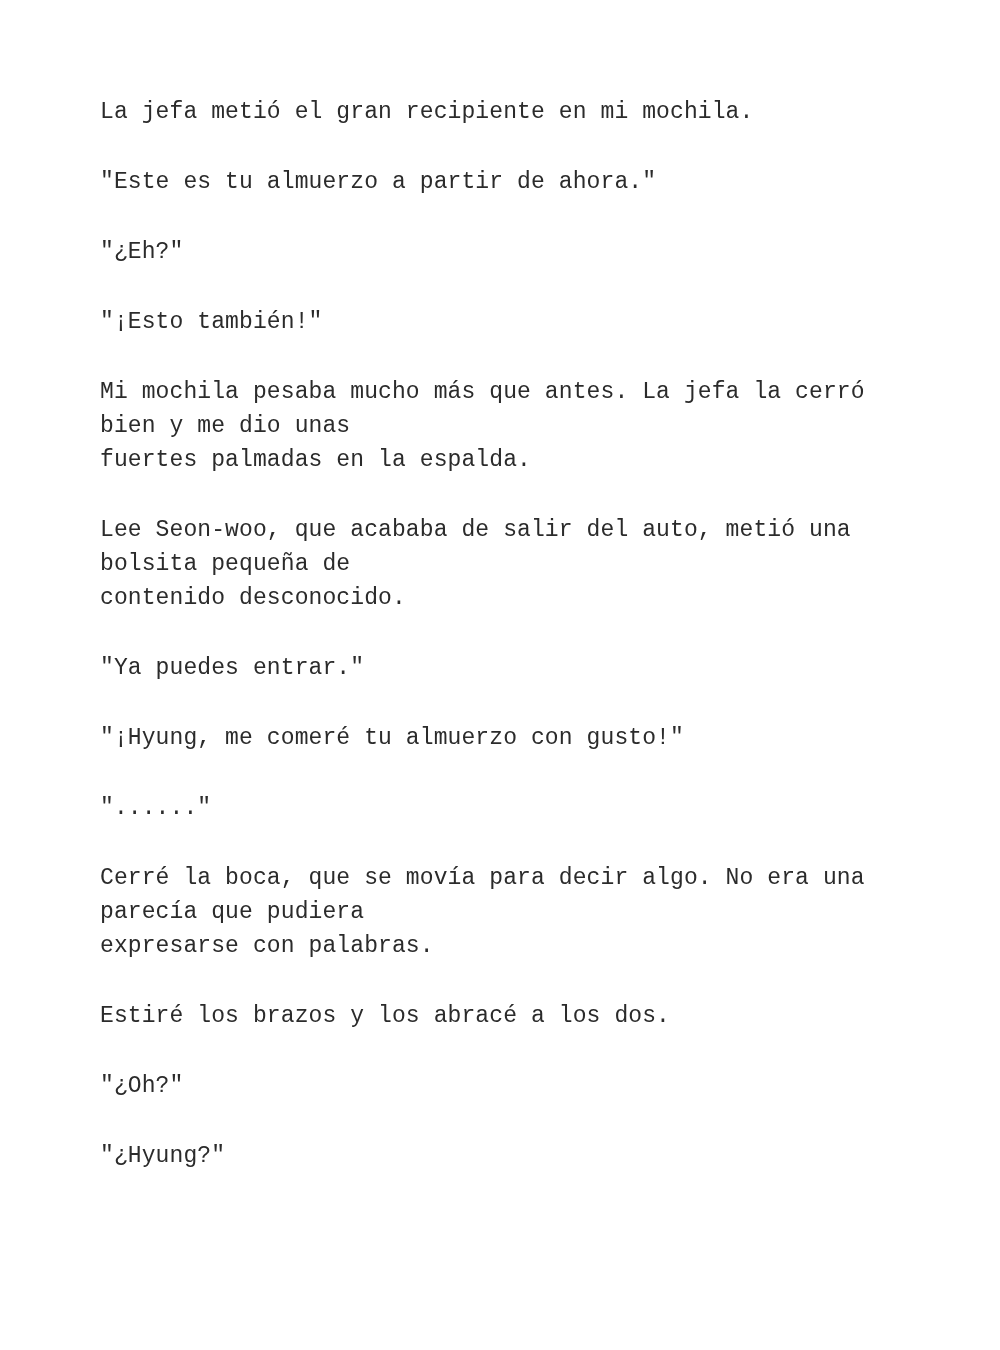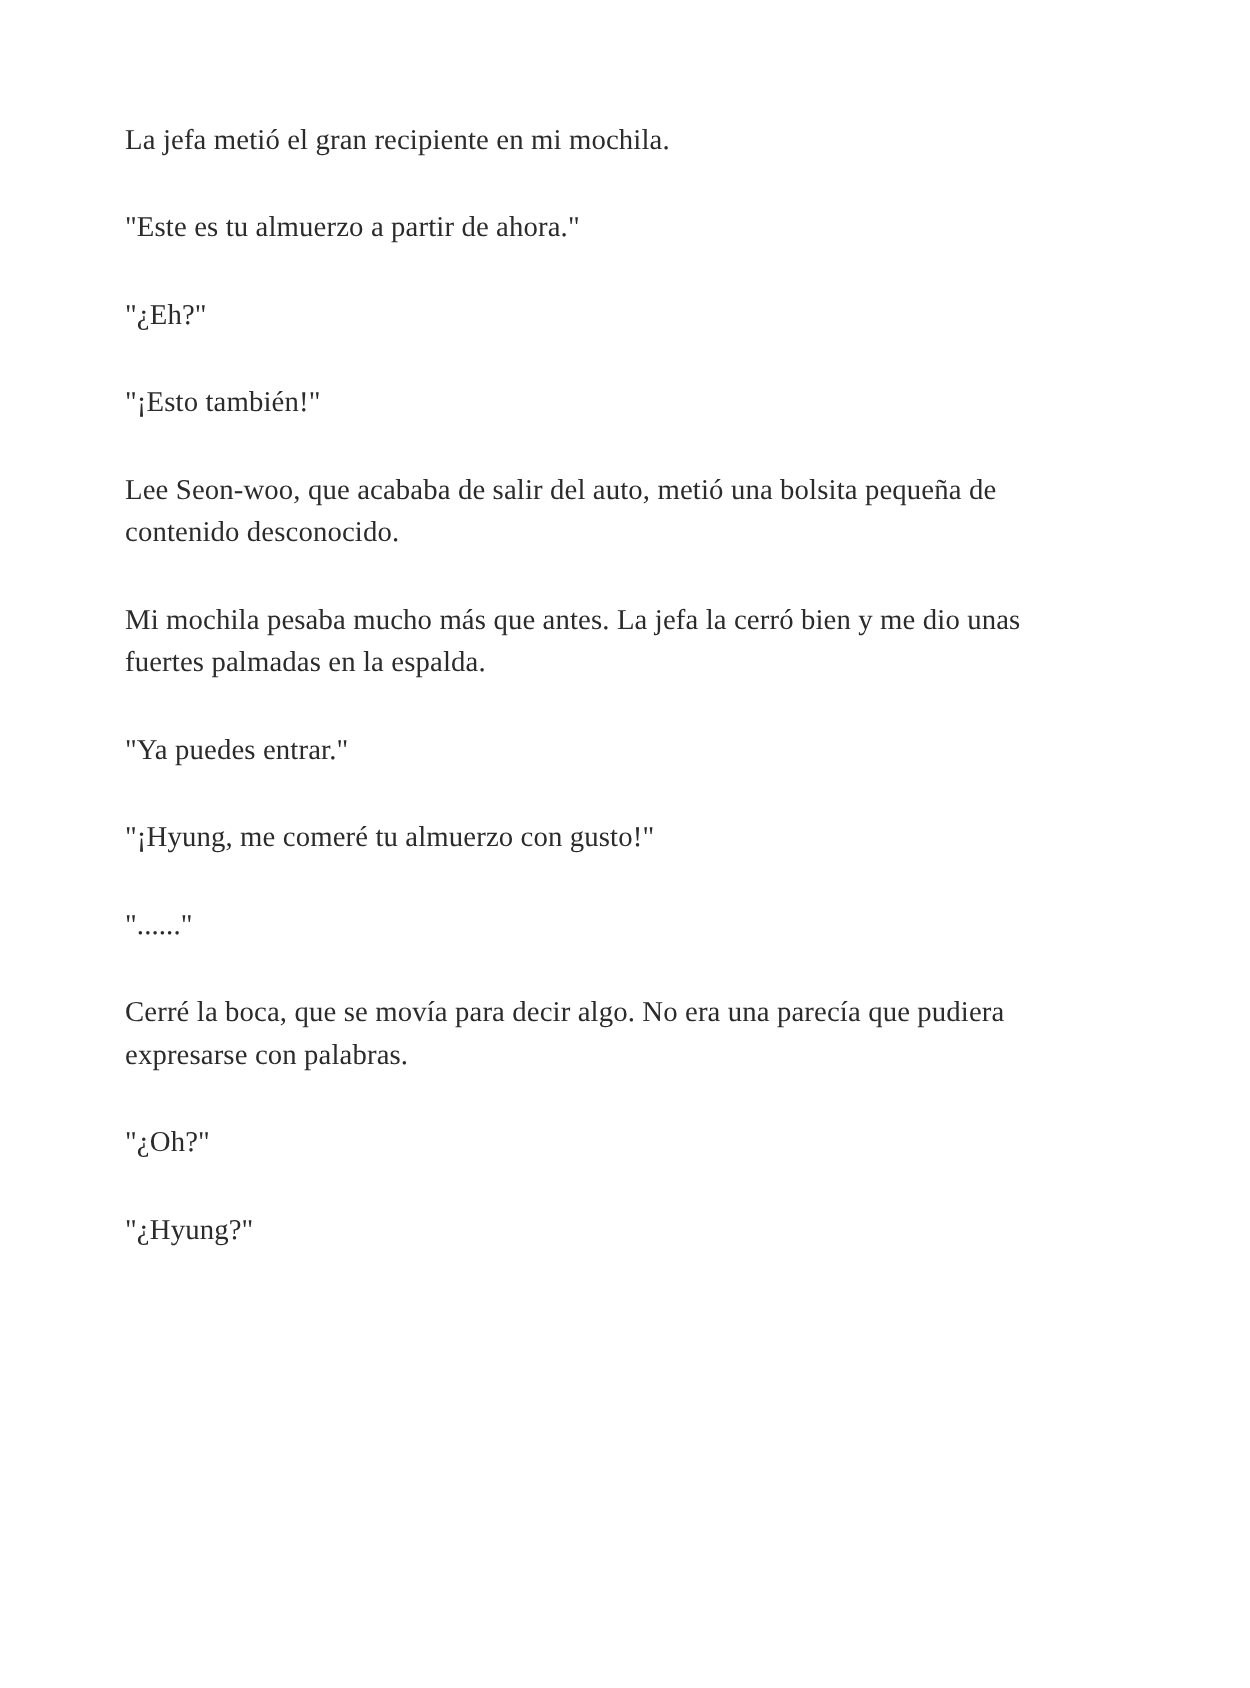--- a/index.html
+++ b/index.html
@@ -20,34 +20,36 @@
     height: 1350px;
     padding: 95px 96px 0 100px;
   }
   .page p {
     margin: 0 0 36px 0;
     font-size: 23px;
     line-height: 34px;
     font-weight: 400;
     letter-spacing: 0.1px;
     white-space: pre-line; 
+    font-family: Liberation Mono, monospace;
   }
 </style>
 </head>
 <body style="background: rgb(255, 255, 255); color: rgb(43, 43, 43);">
 
 <div class="page">
   <p>La jefa metió el gran recipiente en mi mochila.</p>
   <p>"Este es tu almuerzo a partir de ahora."</p>
   <p>"¿Eh?"</p>
   <p>"¡Esto también!"</p>
+  <p>Mi mochila pesaba mucho más que antes. La jefa la cerró bien y me dio unas
+fuertes palmadas en la espalda.</p>
   <p>Lee Seon-woo, que acababa de salir del auto, metió una bolsita pequeña de
 contenido desconocido.</p>
-  <p>Mi mochila pesaba mucho más que antes. La jefa la cerró bien y me dio unas
-fuertes palmadas en la espalda.</p>
   <p>"Ya puedes entrar."</p>
   <p>"¡Hyung, me comeré tu almuerzo con gusto!"</p>
   <p>"......"</p>
   <p>Cerré la boca, que se movía para decir algo. No era una parecía que pudiera
 expresarse con palabras.</p>
+  <p>Estiré los brazos y los abracé a los dos.</p>
   <p>"¿Oh?"</p>
   <p>"¿Hyung?"</p>
 </div>
 
 </body></html>

